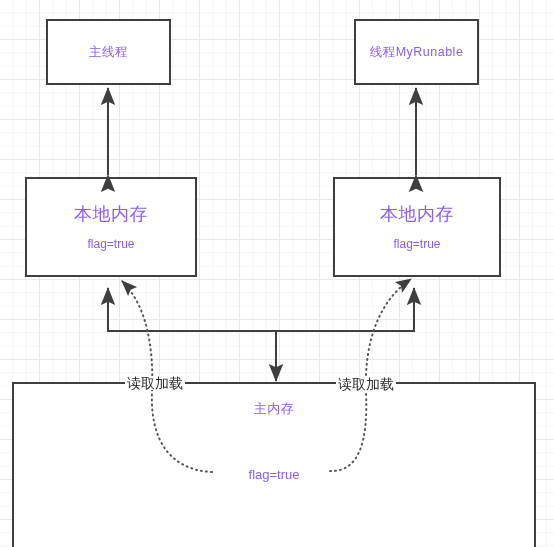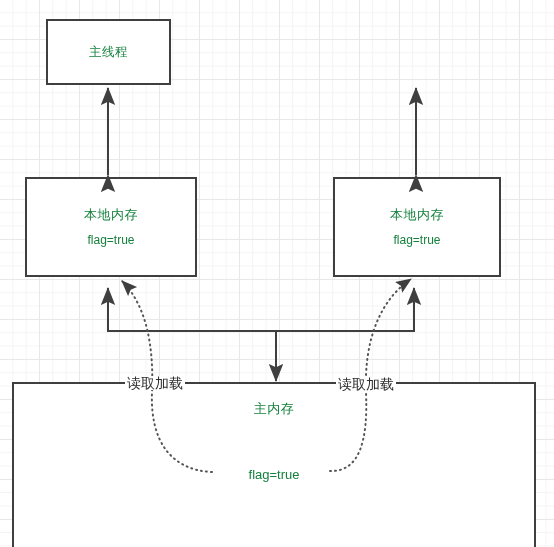--- a/index.html
+++ b/index.html
@@ -34,24 +34,24 @@
   }
   .node{
     position:absolute;
     box-sizing:border-box;
     border:2px solid #3f3f3f;
     background:#ffffff;
     display:flex;
     flex-direction:column;
     align-items:center;
     justify-content:center;
-    color:#15803d;
+    color:#8b5cf6;
   }
   .node .title{
-    font-size:13px;
+    font-size:18px;
     line-height:1.35;
     letter-spacing:0.5px;
     white-space:nowrap;
   }
   .node .sub{
     font-size:12px;
     line-height:1.35;
     margin-top:9px;
     white-space:nowrap;
     text-align:right;
@@ -83,20 +83,23 @@
 </style>
 </head>
 <body>
 
 <div id="canvas">
 
   <div class="node thread" style="left:46px; top:19px; width:125px; height:66px;">
     <span class="title">主线程</span>
   </div>
 
+  <div class="node thread" style="left:354px; top:19px; width:125px; height:66px;">
+    <span class="title">线程MyRunable</span>
+  </div>
 
   <div class="node" style="left:25px; top:177px; width:172px; height:100px;">
     <span class="title">本地内存</span>
     <span class="sub">flag=true</span>
   </div>
 
   <div class="node" style="left:333px; top:177px; width:168px; height:100px;">
     <span class="title">本地内存</span>
     <span class="sub">flag=true</span>
   </div>

